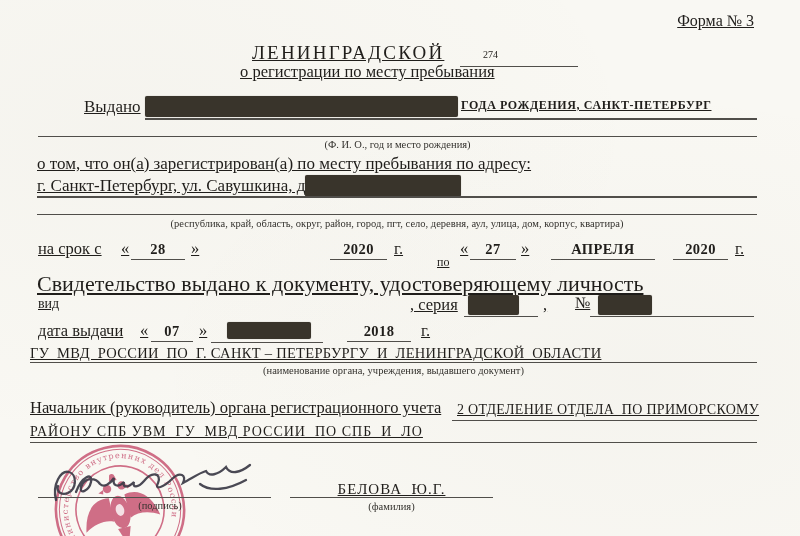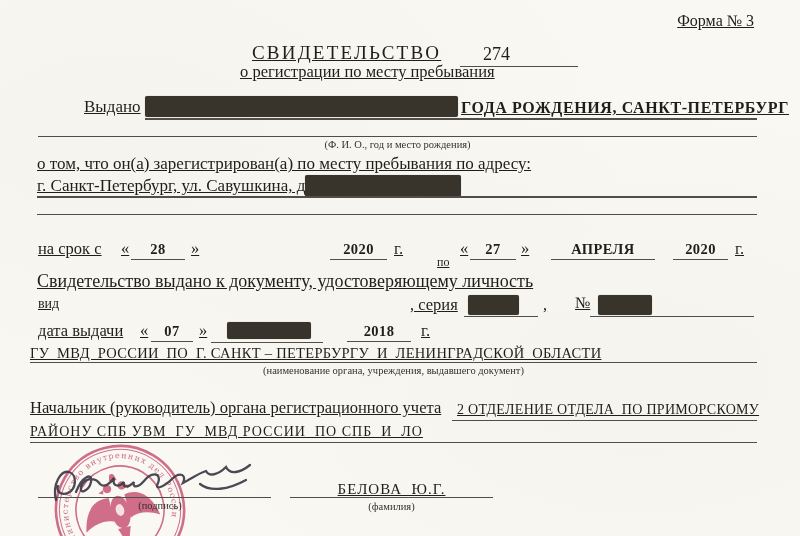--- a/index.html
+++ b/index.html
@@ -23,52 +23,53 @@
   .stamp-svg{position:absolute;left:45px;top:440px;opacity:.82;}
   .sig-svg{position:absolute;left:50px;top:462px;}
   .stamp-text{font-family:"DejaVu Serif",serif;}
 </style>
 </head>
 <body>
 
 <div class="page">
 
   <div class="t" style="right:46px;top:12px;font-size:16px;">Форма № 3</div>
-  <div class="t" style="left:252px;top:42px;font-size:19px;letter-spacing:2.2px;">СВИДЕТЕЛЬСТВО</div>
-  <div class="field" style="left:460px;top:44px;width:118px;height:22px;text-align:left;"><span style="font-size:18px;padding-left:23px;margin-top:13px;">274</span></div>
+  <div class="t" style="left:252px;top:42px;font-size:19px;letter-spacing:2.2px;">ЛЕНИНГРАДСКОЙ</div>
+  <div class="field" style="left:460px;top:44px;width:118px;height:22px;text-align:left;"><span style="font-size:10px;padding-left:23px;margin-top:13px;">274</span></div>
   <div class="t" style="left:240px;top:63px;font-size:16.5px;">о регистрации по месту пребывания</div>
 
   <div class="t" style="left:84px;top:97px;font-size:17px;">Выдано</div>
   <div class="red" style="left:145px;top:96px;width:313px;height:21px;"></div>
-  <div class="t" style="left:461px;top:99px;font-size:16px;font-weight:bold;letter-spacing:.6px;">ГОДА РОЖДЕНИЯ, САНКТ-ПЕТЕРБУРГ</div>
+  <div class="t" style="left:461px;top:99px;font-size:12px;font-weight:bold;letter-spacing:.6px;">ГОДА РОЖДЕНИЯ, САНКТ-ПЕТЕРБУРГ</div>
   <div class="rule hv" style="left:145px;top:118px;width:612px;"></div>
   <div class="rule" style="left:38px;top:136px;width:719px;"></div>
   <div class="cap" style="left:38px;top:139px;width:719px;">(Ф. И. О., год и место рождения)</div>
 
   <div class="t" style="left:37px;top:154px;font-size:17px;">о том, что он(а) зарегистрирован(а) по месту пребывания по адресу:</div>
   <div class="t" style="left:37px;top:176px;font-size:17px;">г. Санкт-Петербург, ул. Савушкина, дом</div>
   <div class="red" style="left:305px;top:175px;width:156px;height:22px;"></div>
   <div class="rule hv" style="left:37px;top:196px;width:720px;"></div>
   <div class="rule" style="left:37px;top:214px;width:720px;"></div>
+  <div class="cap" style="left:37px;top:218px;width:720px;">(республика, край, область, округ, район, город, пгт, село, деревня, аул, улица, дом, корпус, квартира)</div>
 
   <div class="t" style="left:38px;top:240px;font-size:16.5px;">на срок с</div>
   <div class="t" style="left:121px;top:240px;font-size:16.5px;">«</div>
   <div class="field" style="left:131px;top:240px;width:54px;"><span class="fv">28</span></div>
   <div class="t" style="left:191px;top:240px;font-size:16.5px;">»</div>
   <div class="field" style="left:330px;top:240px;width:57px;"><span class="fv">2020</span></div>
   <div class="t" style="left:394px;top:240px;font-size:16.5px;">г.</div>
   <div class="t" style="left:437px;top:256px;font-size:12px;">по</div>
   <div class="t" style="left:460px;top:240px;font-size:16.5px;">«</div>
   <div class="field" style="left:470px;top:240px;width:46px;"><span class="fv">27</span></div>
   <div class="t" style="left:521px;top:240px;font-size:16.5px;">»</div>
   <div class="field" style="left:551px;top:240px;width:104px;"><span class="fv">АПРЕЛЯ</span></div>
   <div class="field" style="left:673px;top:240px;width:55px;"><span class="fv">2020</span></div>
   <div class="t" style="left:735px;top:240px;font-size:16.5px;">г.</div>
 
-  <div class="t" style="left:37px;top:271px;font-size:18px;">Свидетельство выдано к документу, удостоверяющему личность</div>
+  <div class="t" style="left:37px;top:271px;font-size:22px;">Свидетельство выдано к документу, удостоверяющему личность</div>
   <div class="t" style="left:38px;top:296px;font-size:14px;">вид</div>
   <div class="t" style="left:410px;top:296px;font-size:16.5px;">, серия</div>
   <div class="field" style="left:464px;top:295px;width:74px;height:21px;"></div>
   <div class="red" style="left:468px;top:295px;width:51px;height:20px;"></div>
   <div class="t" style="left:543px;top:296px;font-size:16.5px;">,</div>
   <div class="t" style="left:575px;top:294px;font-size:16px;">№</div>
   <div class="field" style="left:590px;top:295px;width:164px;height:21px;"></div>
   <div class="red" style="left:598px;top:295px;width:54px;height:20px;"></div>
 
   <div class="t" style="left:38px;top:322px;font-size:16.5px;">дата выдачи</div>

